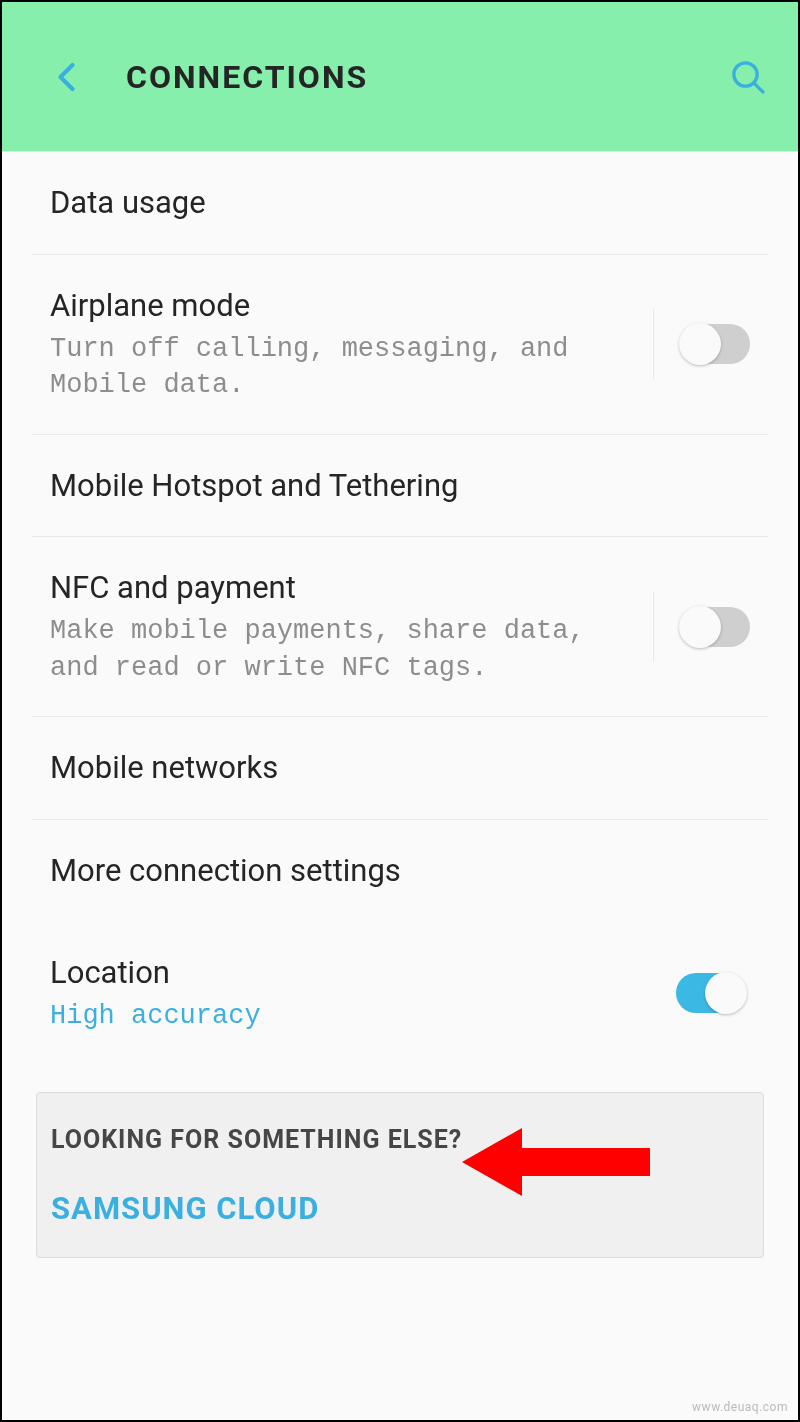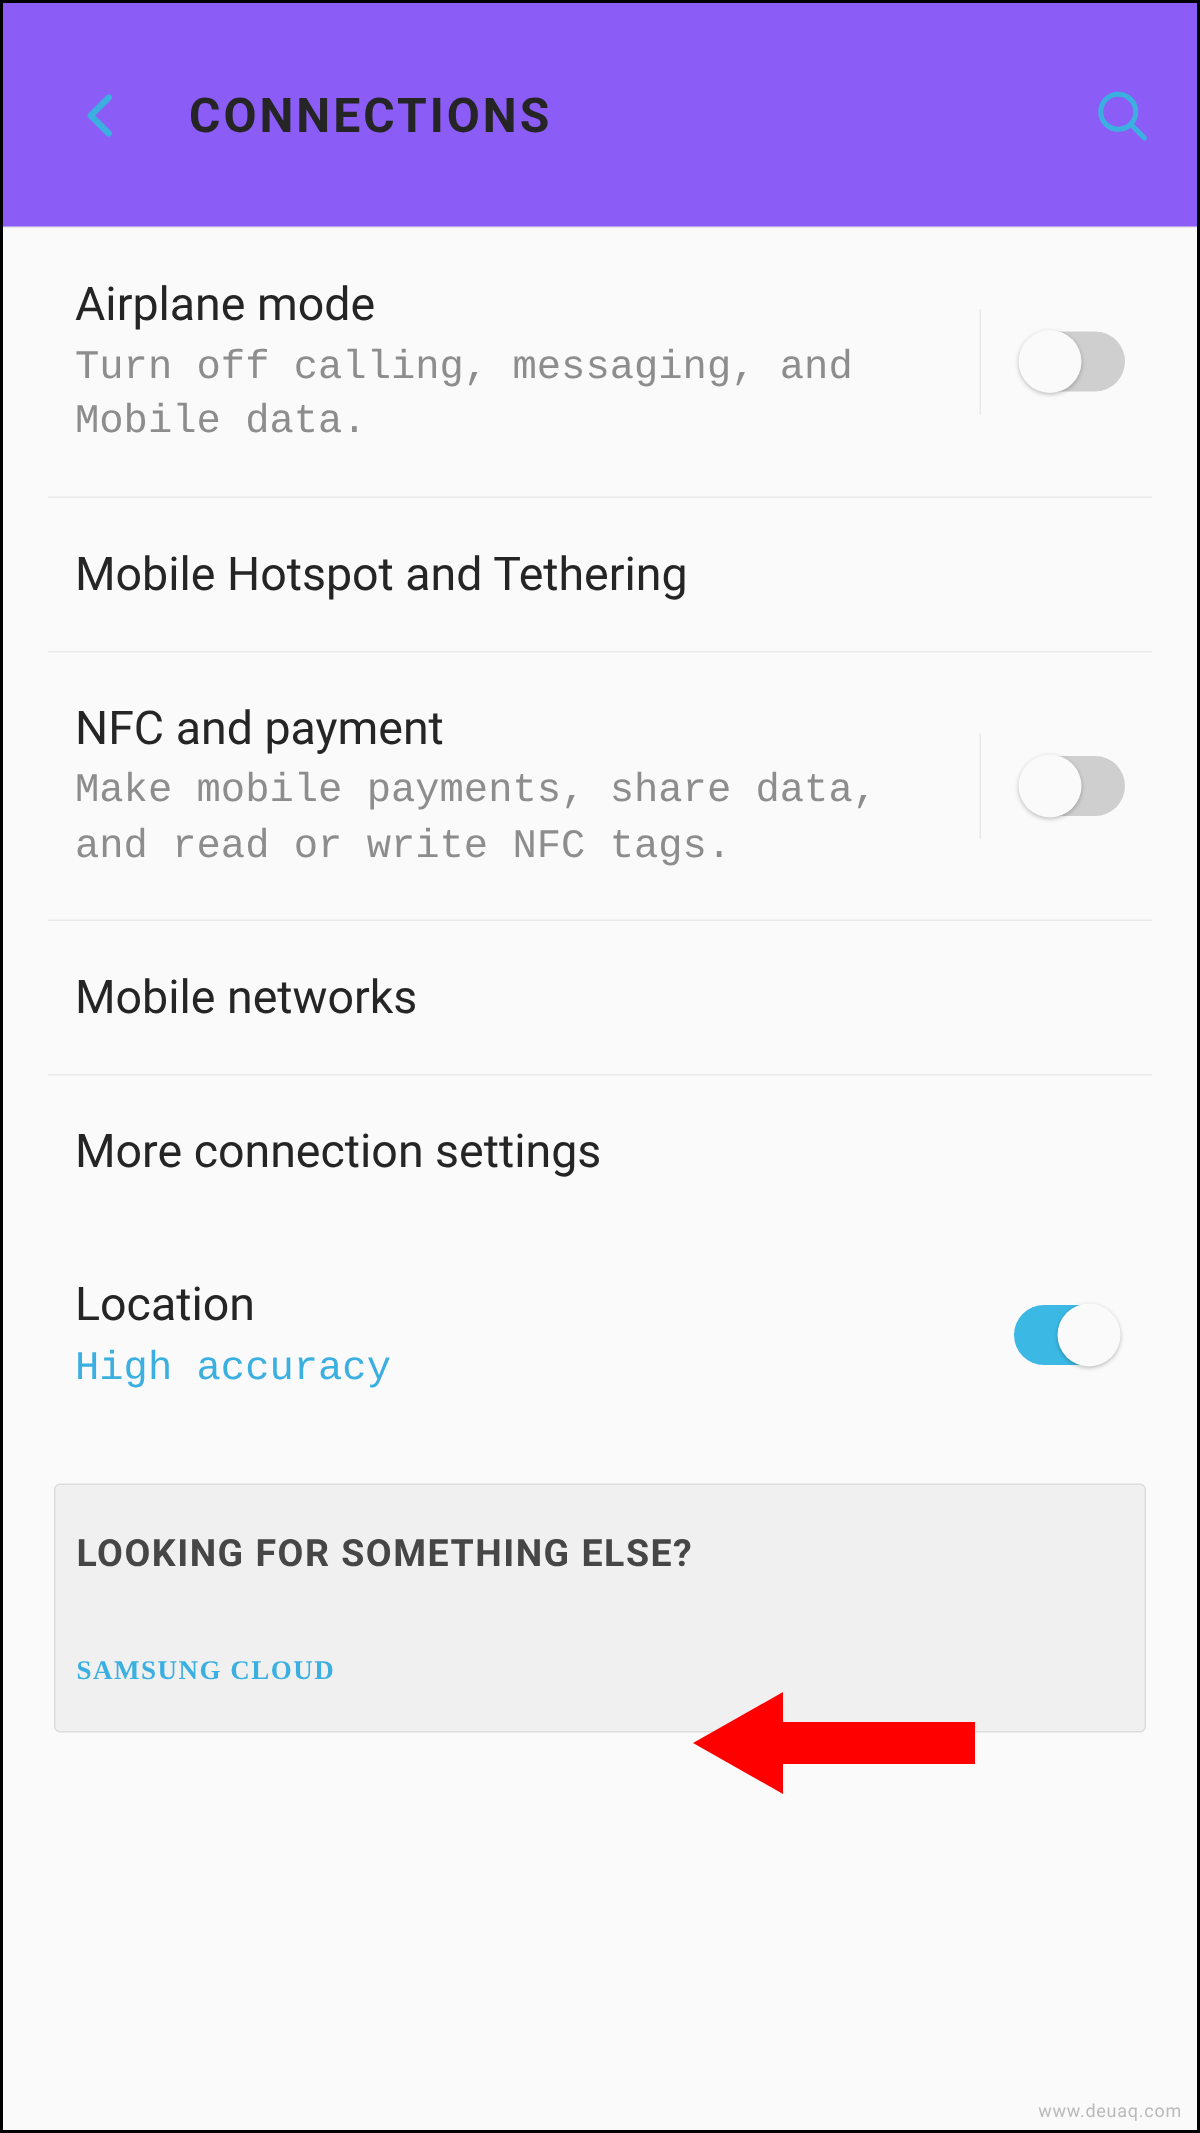--- a/index.html
+++ b/index.html
@@ -16,21 +16,21 @@
       border: 2px solid #000;
       position: relative;
       overflow: hidden;
     }
     .header {
       display: flex;
       align-items: center;
       height: 150px;
       padding: 0 30px 0 48px;
       border-bottom: 1px solid #e8e8e8;
-      background: #8b5cf6;
+      background: #86efac;
     }
     .back-icon {
       color: #3bb0e0;
       width: 36px;
       height: 36px;
       flex-shrink: 0;
     }
     .header-title {
       font-size: 32px;
       font-weight: 700;
@@ -124,26 +124,25 @@
       border-radius: 4px;
       padding: 32px 30px 30px 14px;
     }
     .footer-heading {
       font-size: 25px;
       font-weight: 700;
       letter-spacing: 1px;
       color: #464646;
     }
     .footer-link {
-      font-size: 18px;
+      font-size: 31px;
       font-weight: 700;
       letter-spacing: 1px;
       color: #3bb0e0;
-      margin-top: 52px;
-      font-family: Liberation Serif, serif;
+      margin-top: 36px;
     }
     .watermark {
       position: absolute;
       bottom: 6px;
       right: 10px;
       font-size: 12px;
       color: #bababa;
       letter-spacing: 0.5px;
     }
   </style>
@@ -156,20 +155,25 @@
   </svg>
   <div class="header-title">CONNECTIONS</div>
   <svg class="search-icon" viewBox="0 0 24 24" fill="none" stroke="currentColor" stroke-width="2" stroke-linecap="round">
     <circle cx="10.5" cy="10.5" r="7"></circle>
     <line x1="21" y1="21" x2="15.5" y2="15.5"></line>
   </svg>
 </div>
 
 <div class="list">
 
+  <div class="item">
+    <div class="item-text">
+      <div class="item-title">Data usage</div>
+    </div>
+  </div>
 
   <div class="item">
     <div class="item-text">
       <div class="item-title">Airplane mode</div>
       <div class="item-sub">Turn off calling, messaging, and Mobile data.</div>
     </div>
     <div class="toggle-wrap">
       <div class="toggle off">
         <div class="knob"></div>
       </div>

